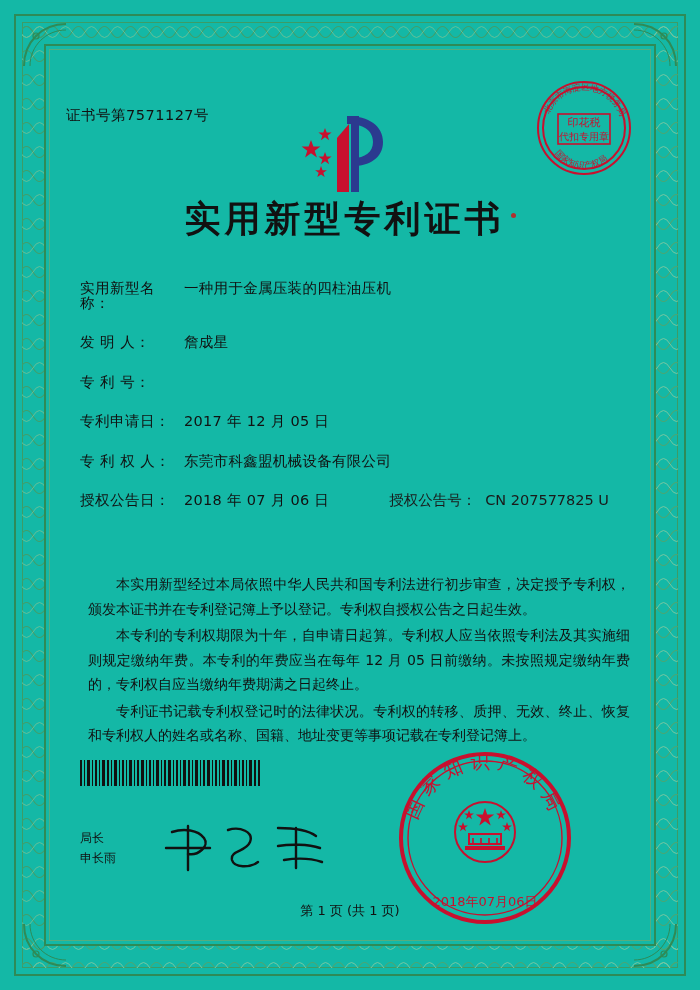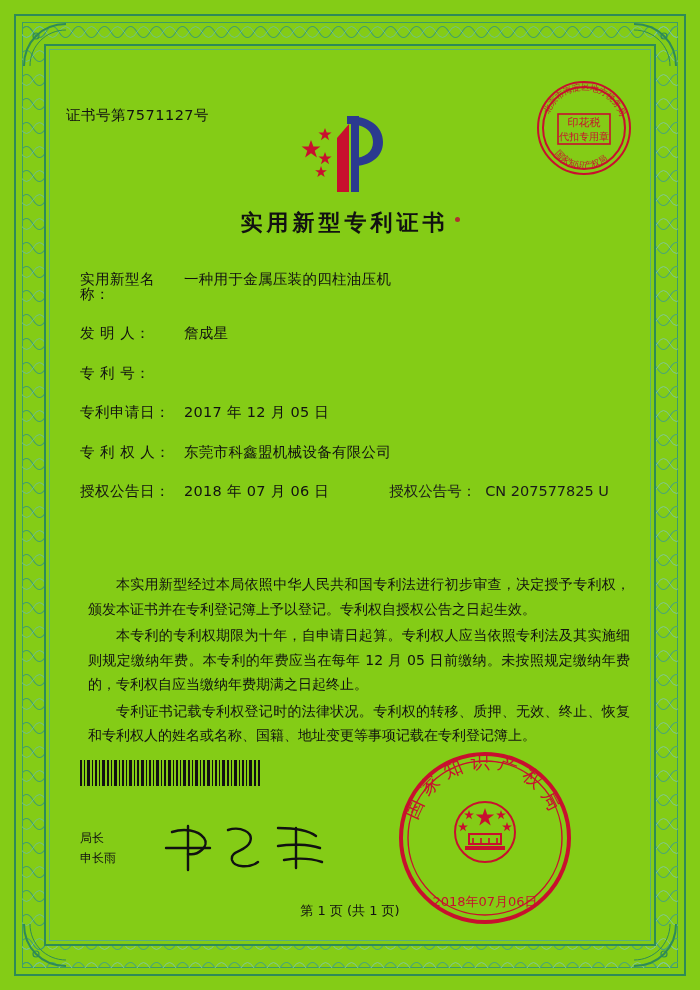--- a/index.html
+++ b/index.html
@@ -13,21 +13,21 @@
     font-family: "DejaVu Sans", "Liberation Sans", sans-serif;
     color: #1a1a1a;
     position: relative;
     overflow: hidden;
   }
 
   
   .page {
     position: absolute;
     inset: 0;
-    background: #84cc16;
+    background: #14b8a6;
   }
   .ornament-frame {
     position: absolute;
     left: 14px;
     top: 14px;
     right: 14px;
     bottom: 14px;
     border: 2px solid #2e8b57;
     box-sizing: border-box;
   }
@@ -109,43 +109,43 @@
     top: 16px;
     width: 104px;
     height: 104px;
   }
   .seal-top svg { width: 100%; height: 100%; display: block; }
 
   .doc-title {
     position: absolute;
     left: 0;
     right: 0;
-    top: 148px;
+    top: 135px;
     text-align: center;
     font-family: "DejaVu Serif", "Liberation Serif", serif;
     font-weight: bold;
-    font-size: 22px;
+    font-size: 36px;
     letter-spacing: 4px;
     color: #111;
   }
   .title-dot {
     display: inline-block;
     width: 5px;
     height: 5px;
     border-radius: 50%;
     background: #b03030;
     vertical-align: super;
     margin-left: 6px;
   }
 
   .fields {
     position: absolute;
     left: 18px;
     right: 6px;
-    top: 212px;
+    top: 221px;
     font-size: 14.5px;
     line-height: 1;
   }
   .field-row {
     display: flex;
     align-items: baseline;
     margin-bottom: 25px;
   }
   .field-label {
     width: 104px;

